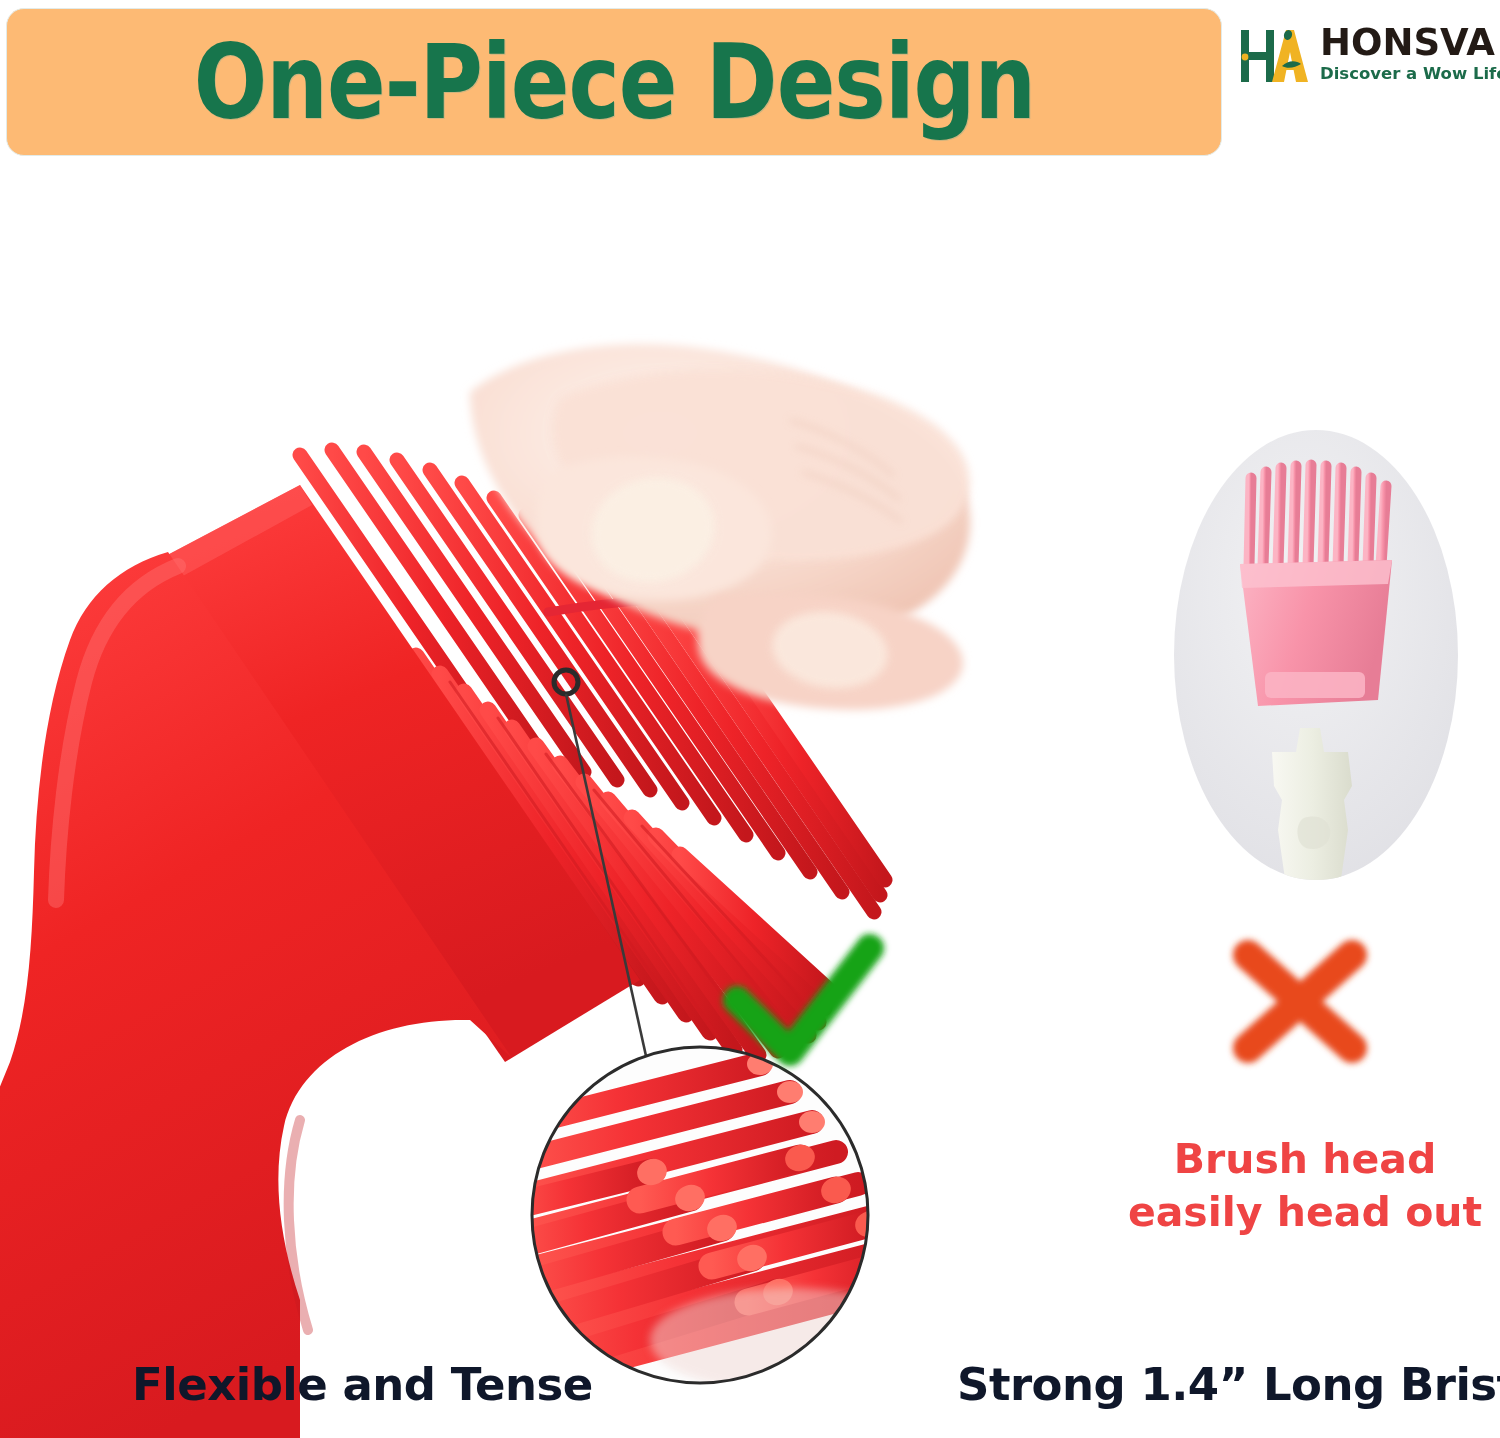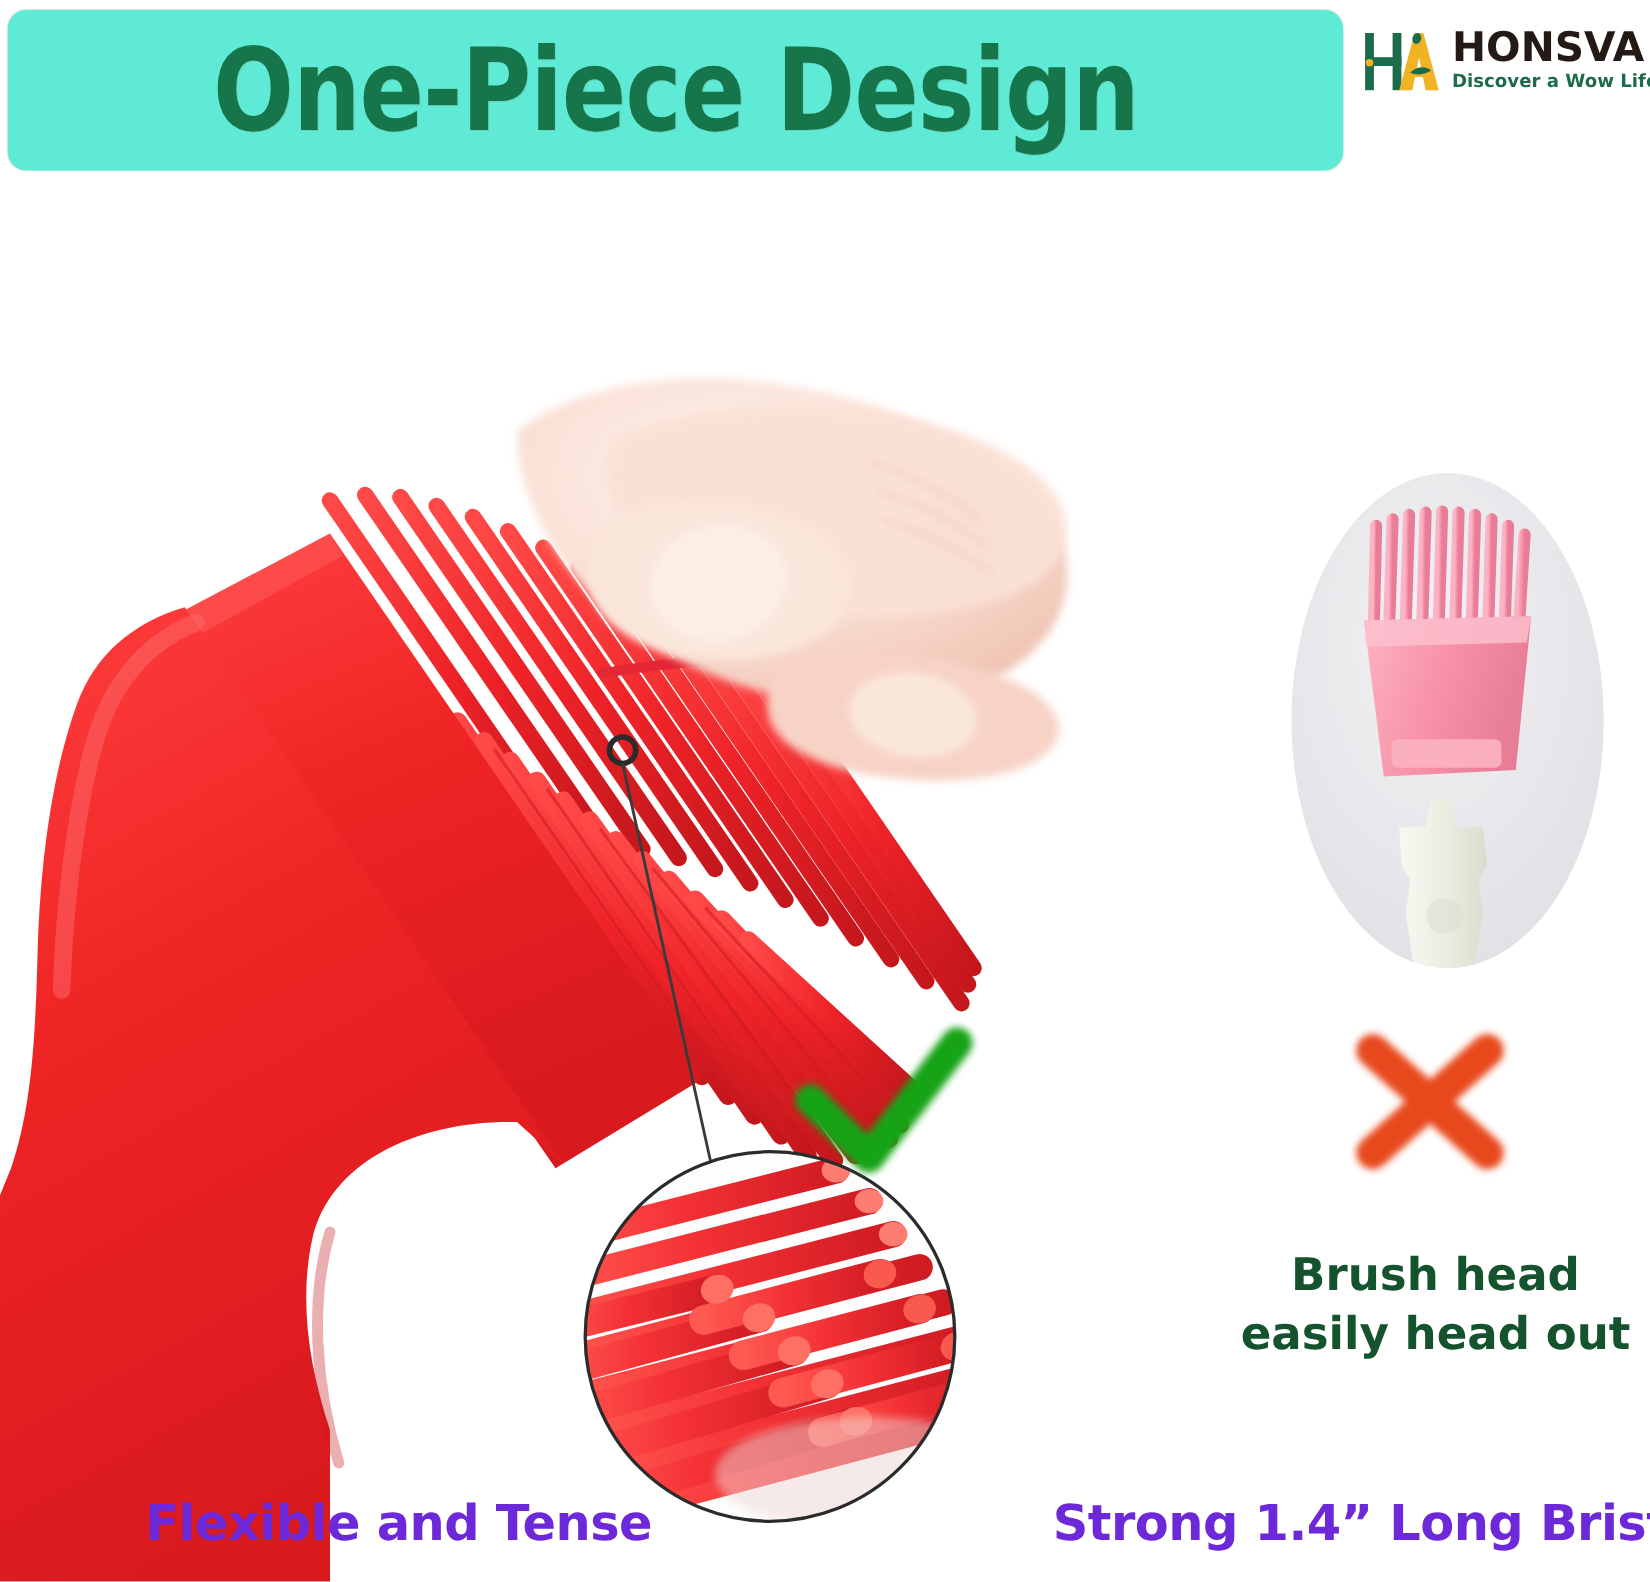--- a/index.html
+++ b/index.html
@@ -18,21 +18,21 @@
     overflow: hidden;
   }
 
   
   #header-banner {
     position: absolute;
     left: 6px;
     top: 8px;
     width: 1216px;
     height: 148px;
-    background: #5eead4;
+    background: #fdba74;
     border: 1px solid #e3ebe8;
     border-radius: 18px;
     box-sizing: border-box;
     display: flex;
     align-items: center;
     justify-content: center;
   }
   #headline {
     color: #17754c;
     font-family: "DejaVu Sans", sans-serif;
@@ -120,32 +120,32 @@
   #falls-out-caption {
     position: absolute;
     left: 1110px;
     top: 1133px;
     width: 390px;
     text-align: center;
     font-family: "DejaVu Sans", sans-serif;
     font-weight: bold;
     font-size: 41px;
     line-height: 1.30;
-    color: #14532d;
+    color: #ef4444;
   }
   #falls-out-caption span { display: block; white-space: nowrap; }
 
   
   .bottom-caption {
     position: absolute;
     top: 1358px;
     font-family: "DejaVu Sans", sans-serif;
     font-weight: bold;
     font-size: 45px;
-    color: #6d28d9;
+    color: #0f172a;
     white-space: nowrap;
     letter-spacing: -0.5px;
   }
   #caption-flexible { left: 132px; }
   #caption-strong  { left: 957px; }
 </style>
 </head>
 <body>
 
 <div id="page">

